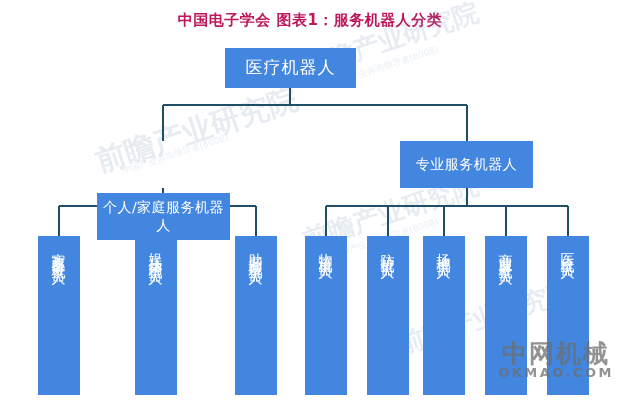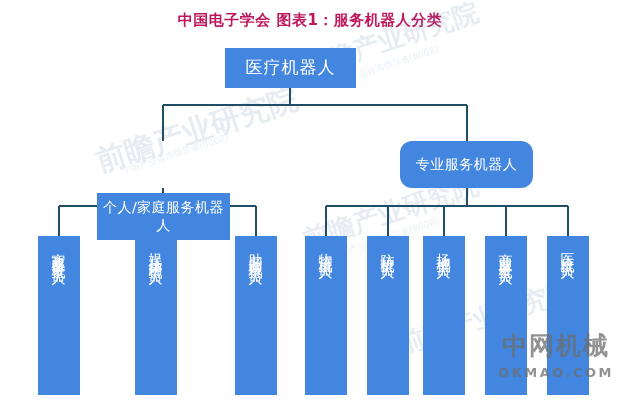--- a/index.html
+++ b/index.html
@@ -63,21 +63,21 @@
     color: rgba(110,110,110,0.75);
     letter-spacing: 2px;
     line-height: 1;
   }
   .brand-wm .brand-en {
     font-size: 13px;
     font-weight: bold;
     color: rgba(110,110,110,0.75);
     letter-spacing: 2.5px;
     line-height: 1.1;
-    margin-top: 8px;
+    margin-top: 0;
   }
 
   
   .connectors {
     position: absolute;
     left: 0;
     top: 0;
   }
 
   
@@ -160,21 +160,21 @@
   </svg>
 
   <div class="node node-root" style="left:225px; top:48px; width:131px; height:40px;">
     <span>医疗机器人</span>
   </div>
 
   <div class="node node-l2" style="left:97px; top:149px; width:133px; height:47px;margin-top:44px;">
     <span>个人/家庭服务机器人</span>
   </div>
 
-  <div class="node node-l2" style="left:400px; top:141px; width:133px; height:47px;border-radius:12px;">
+  <div class="node node-l2" style="left:400px; top:141px; width:133px; height:47px;">
     <span>专业服务机器人</span>
   </div>
 
   <div class="node node-leaf" style="left:38px; top:236px; width:42px; height:159px;">
     <span class="vtext">家政服务机器人</span>
   </div>
 
   <div class="node node-leaf" style="left:135px; top:236px; width:42px; height:159px;">
     <span class="vtext">娱乐休闲机器人</span>
   </div>

